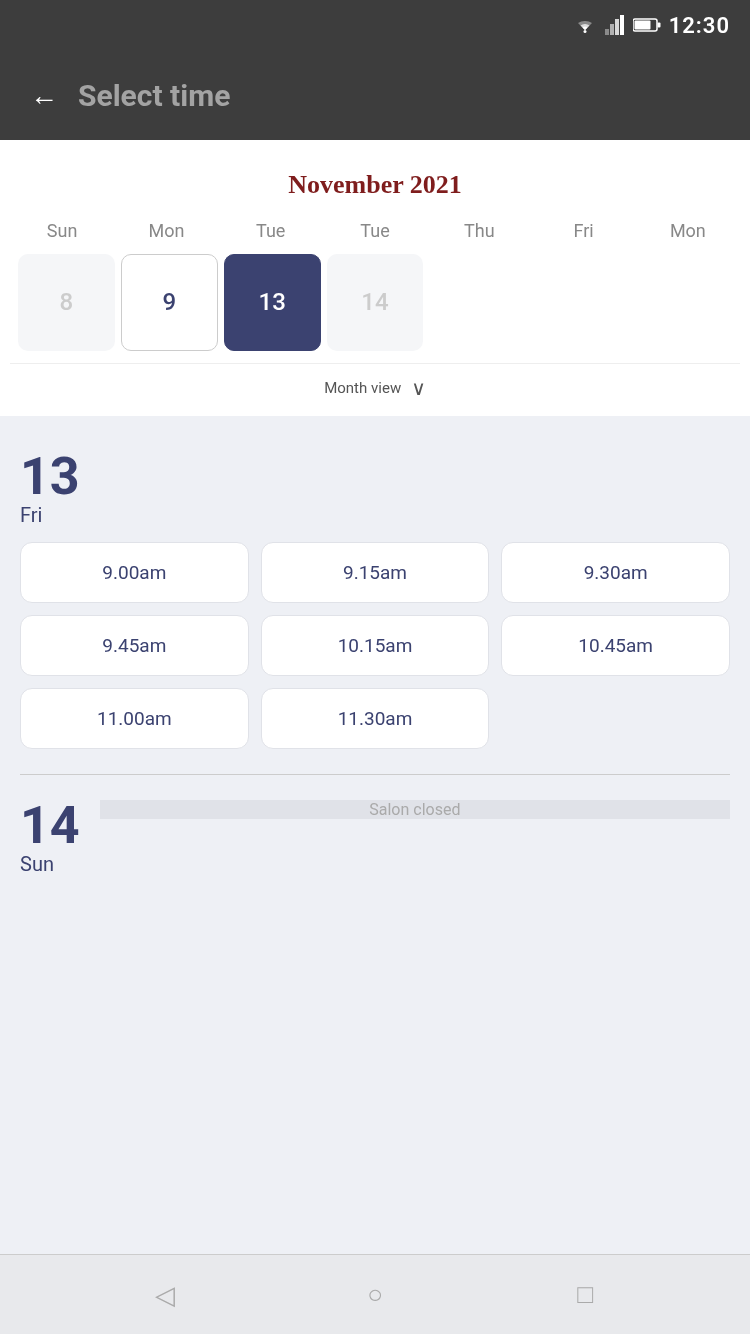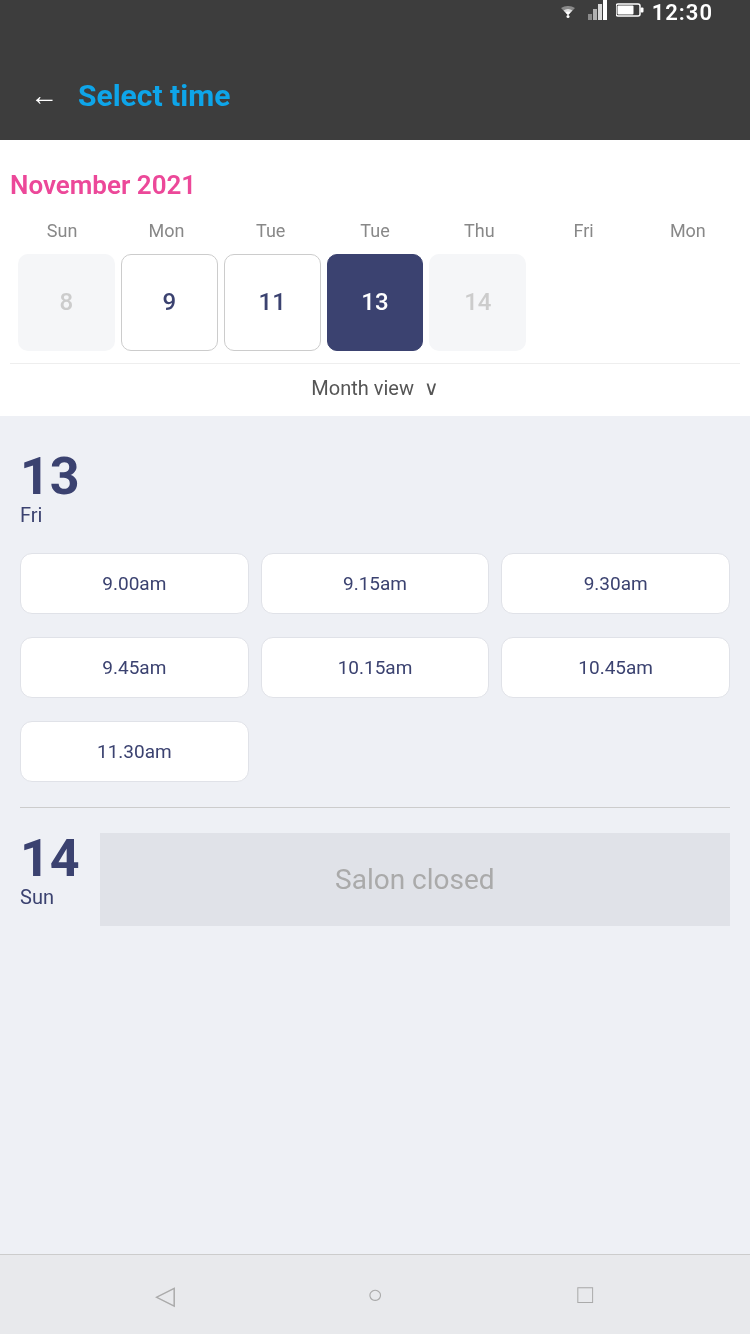--- a/index.html
+++ b/index.html
@@ -11,23 +11,23 @@
       background: #f0f2f5;
       display: flex;
       flex-direction: column;
     }
 
     
     .status-bar {
       background: #3d3d3d;
       height: 50px;
       display: flex;
-      align-items: flex-start;
+      align-items: center;
       justify-content: flex-end;
-      padding: 0 37px;
+      padding: 0 20px;
       gap: 8px;
     }
     .status-bar .time {
       color: white;
       font-size: 22px;
       font-weight: 600;
       letter-spacing: 1px;
     }
     .status-icons {
       display: flex;
@@ -45,35 +45,37 @@
       gap: 20px;
     }
     .header .back-btn {
       color: white;
       font-size: 28px;
       cursor: pointer;
       display: flex;
       align-items: center;
     }
     .header .title {
-      color: #0ea5e9;
+      color: #a3a3a3;
       font-size: 30px;
       font-weight: 700;
     }
 
     
     .calendar-section {
       background: white;
       padding: 20px 10px 0;
     }
     .month-title {
-      color: #ec4899;
+      text-align: center;
+      color: #7f1d1d;
       font-size: 26px;
       font-weight: 600;
       padding: 10px 0 15px;
+      font-family: Liberation Serif, serif;
     }
     .day-headers {
       display: grid;
       grid-template-columns: repeat(7, 1fr);
       text-align: center;
       margin-bottom: 8px;
     }
     .day-header {
       color: #888;
       font-size: 18px;
@@ -114,21 +116,21 @@
       display: flex;
       align-items: center;
       justify-content: center;
       padding: 12px 0 16px;
       gap: 10px;
       cursor: pointer;
       border-top: 1px solid #eee;
     }
     .month-view-label {
       color: #555;
-      font-size: 20px;
+      font-size: 15px;
     }
     .chevron-down {
       color: #555;
       font-size: 20px;
     }
 
     
     .slots-section {
       background: #eef0f5;
       flex: 1;
@@ -162,42 +164,40 @@
     }
     .time-slot {
       background: white;
       border-radius: 12px;
       padding: 18px 10px;
       text-align: center;
       font-size: 19px;
       color: #3b4270;
       cursor: pointer;
       border: 1px solid #e0e2e8;
-      margin-top: 11px;
     }
 
     .divider {
       height: 1px;
       background: #ccc;
       margin: 10px 20px;
     }
 
     .closed-day {
       padding: 15px 20px;
       display: flex;
       align-items: flex-start;
       gap: 20px;
     }
     .closed-slot {
       flex: 1;
       background: #e0e2e8;
       border-radius: 0;
-      padding: 30px;
       text-align: center;
-      font-size: 28px;
+      font-size: 16px;
       color: #aaa;
     }
 
     
     .bottom-nav {
       height: 80px;
       background: #e8e9ec;
       display: flex;
       align-items: center;
       justify-content: space-around;
@@ -258,21 +258,20 @@
     <div class="day-header">Tue</div>
     <div class="day-header">Tue</div>
     <div class="day-header">Thu</div>
     <div class="day-header">Fri</div>
     <div class="day-header">Mon</div>
   </div>
 
   <div class="week-days">
     <div class="day-cell inactive">8</div>
     <div class="day-cell">9</div>
-    <div class="day-cell">11</div>
     <div class="day-cell selected">13</div>
     <div class="day-cell inactive">14</div>
   </div>
 
   <div class="month-view-toggle">
     <span class="month-view-label">Month view</span>
     <span class="chevron-down">∨</span>
   </div>
 </div>
 
@@ -283,20 +282,21 @@
       <span class="day-number">13</span>
       <span class="day-name">Fri</span>
     </div>
     <div class="time-grid">
       <div class="time-slot">9.00am</div>
       <div class="time-slot">9.15am</div>
       <div class="time-slot">9.30am</div>
       <div class="time-slot">9.45am</div>
       <div class="time-slot">10.15am</div>
       <div class="time-slot">10.45am</div>
+      <div class="time-slot">11.00am</div>
       <div class="time-slot">11.30am</div>
     </div>
   </div>
 
   <div class="divider"></div>
 
   <div class="closed-day">
     <div class="day-label">
       <span class="day-number">14</span>
       <span class="day-name">Sun</span>

